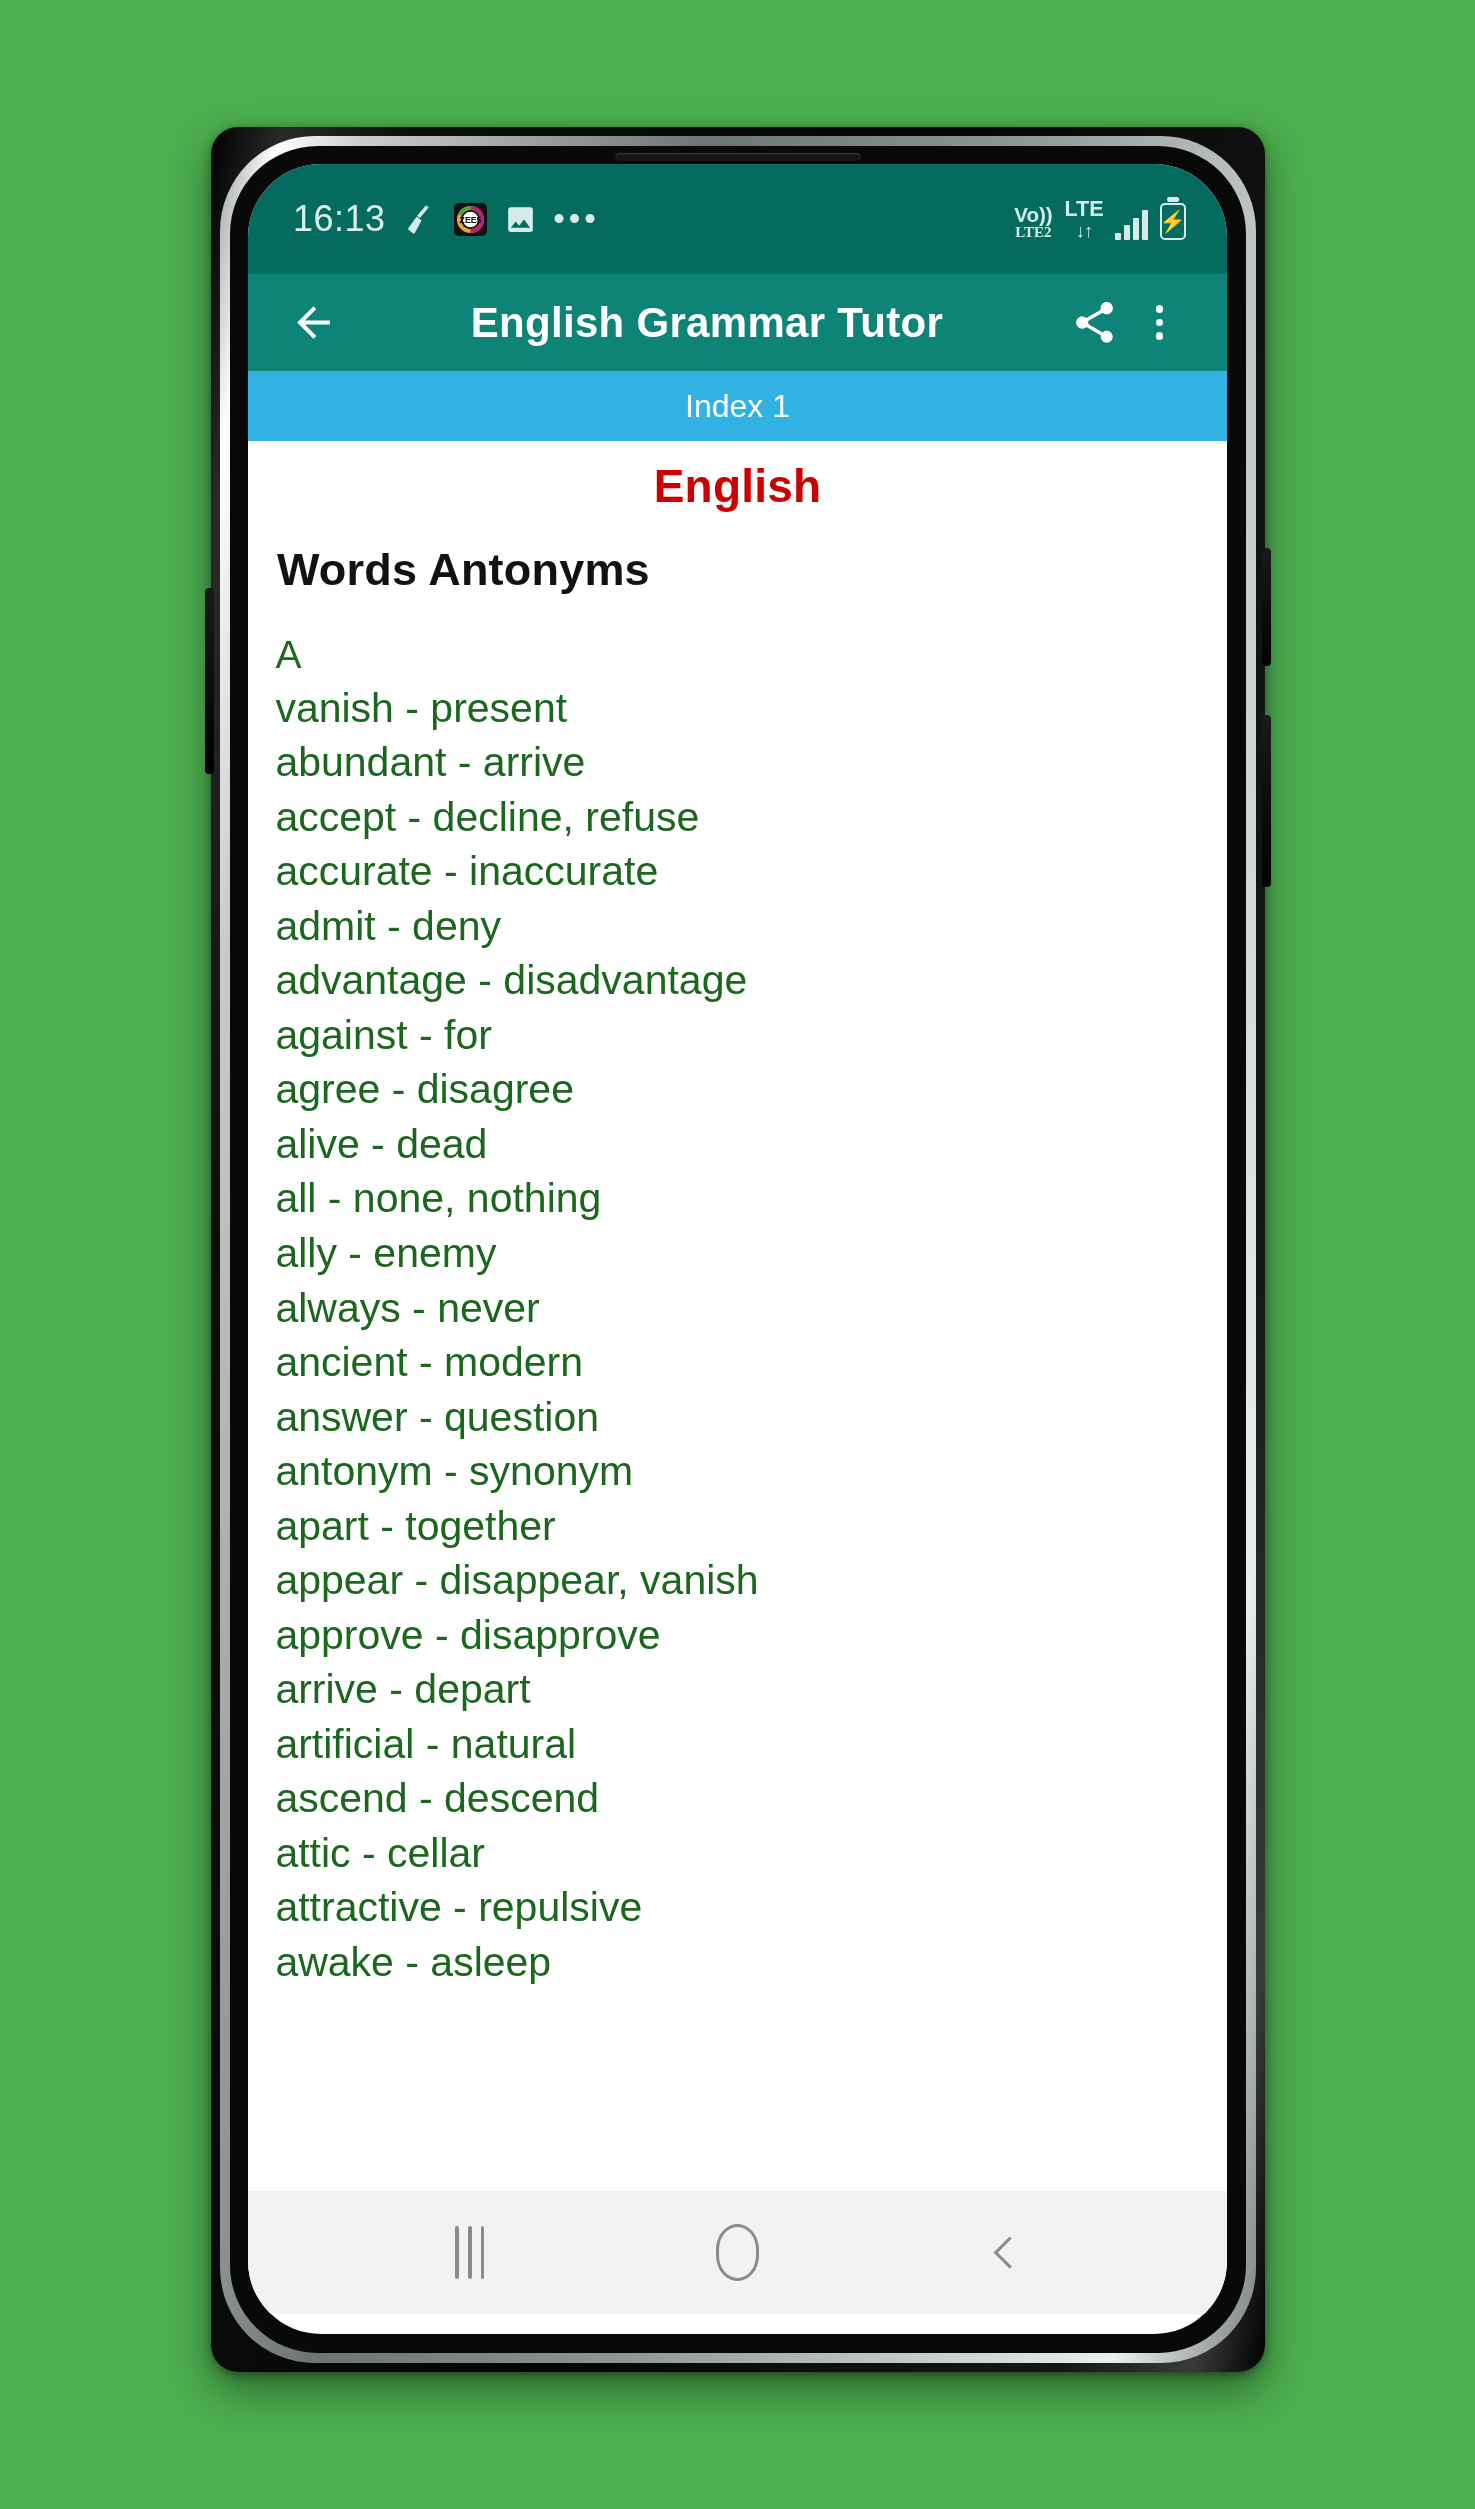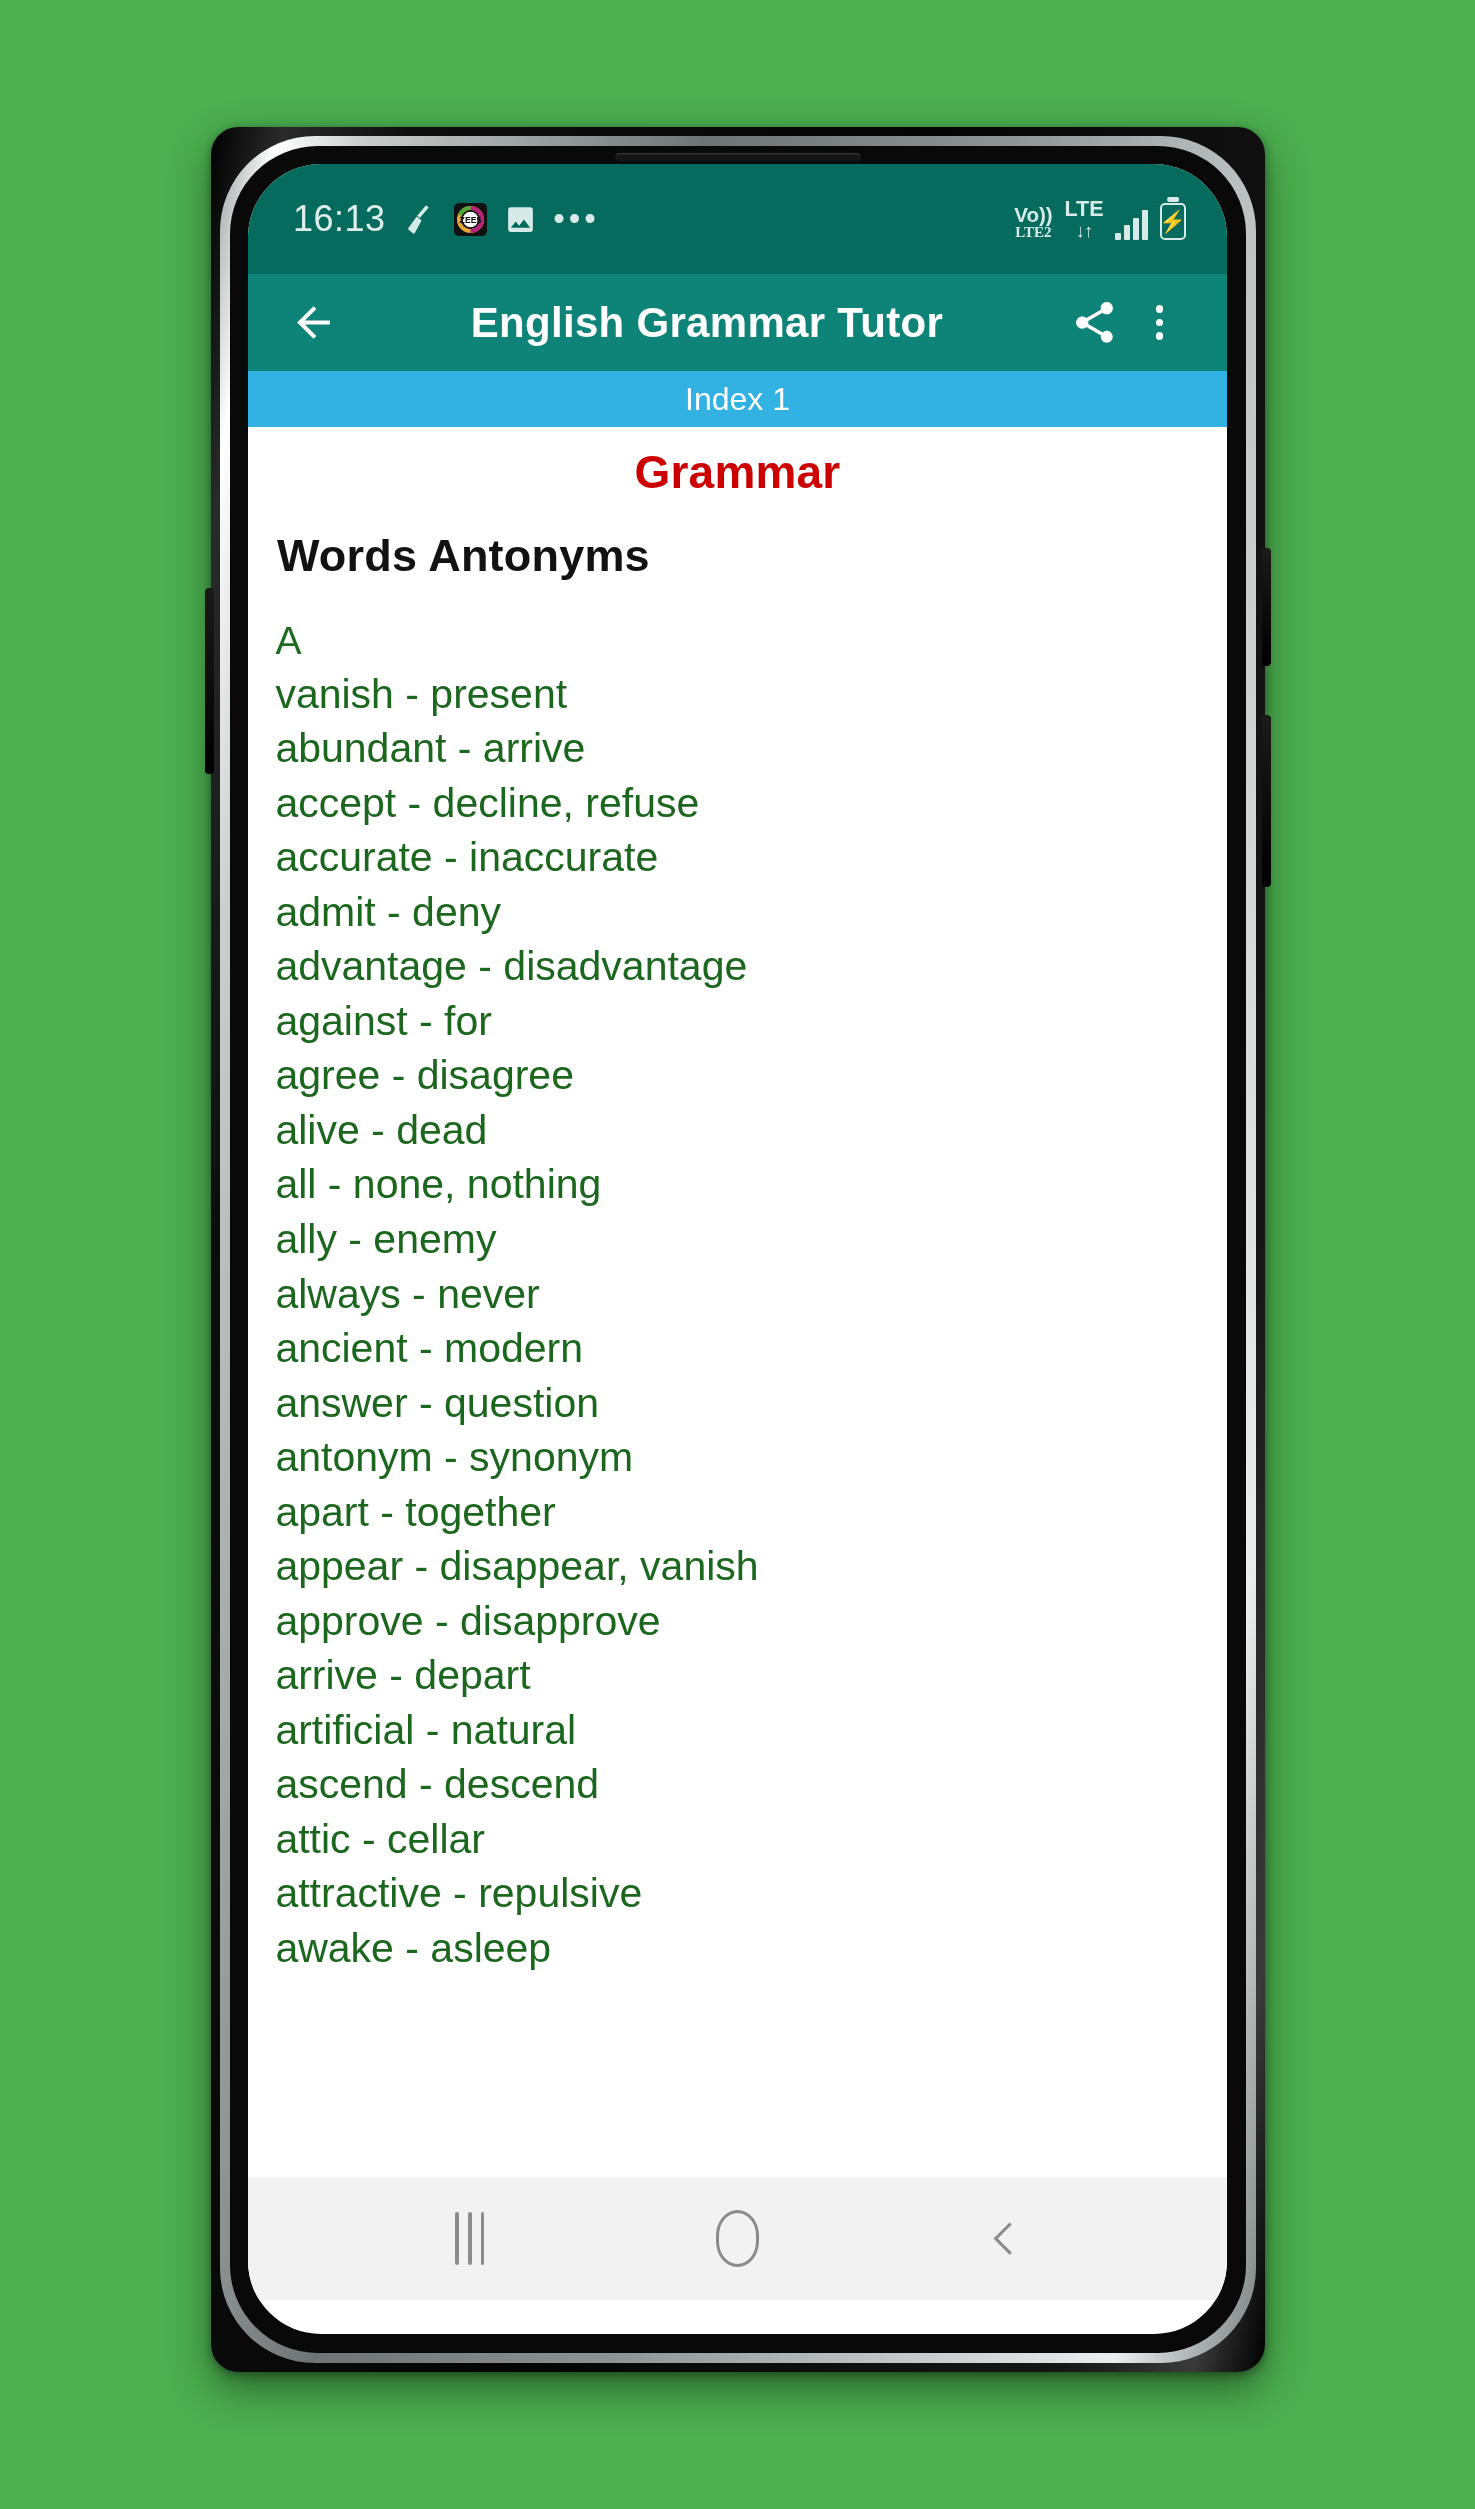--- a/index.html
+++ b/index.html
@@ -86,21 +86,21 @@
     color:#ffffff;
   }
   #back-arrow{width:61px;height:61px;display:flex;align-items:center;justify-content:center;}
   #app-title{flex:1;text-align:center;font-size:42px;font-weight:bold;letter-spacing:0.3px;padding-left:7.8px;}
   #share-btn,#overflow-btn{width:65px;height:65px;display:flex;align-items:center;justify-content:center;}
   #overflow-btn{flex-direction:column;gap:5.9px;}
   #overflow-btn em{display:block;width:7.8px;height:7.8px;border-radius:50%;background:#fff;}
 
   
   #index-bar{
-    height:56px;background:#31b2e2;
+    height:70px;background:#31b2e2;
     display:flex;align-items:center;justify-content:center;
     color:#ffffff;font-size:32px;
   }
 
   
   #content{
     background:#fff;
     height:1750px;
     padding:0 0 0 0;
     overflow:hidden;
@@ -208,21 +208,21 @@
           <em></em>
           <em></em>
       </div>
     </div>
 
     <div id="index-bar">
       <span>Index 1</span>
     </div>
 
     <div id="content">
-      <div id="antonyms-title">Grammar</div>
+      <div id="antonyms-title">English</div>
       <div id="words-heading">Words Antonyms</div>
       <div id="list-wrap">
         <div class="section-letter">A</div>
         <div id="entries-host">
             <div class="word-row">vanish - present</div>
             <div class="word-row">abundant - arrive</div>
             <div class="word-row">accept - decline, refuse</div>
             <div class="word-row">accurate - inaccurate</div>
             <div class="word-row">admit - deny</div>
             <div class="word-row">advantage - disadvantage</div>

